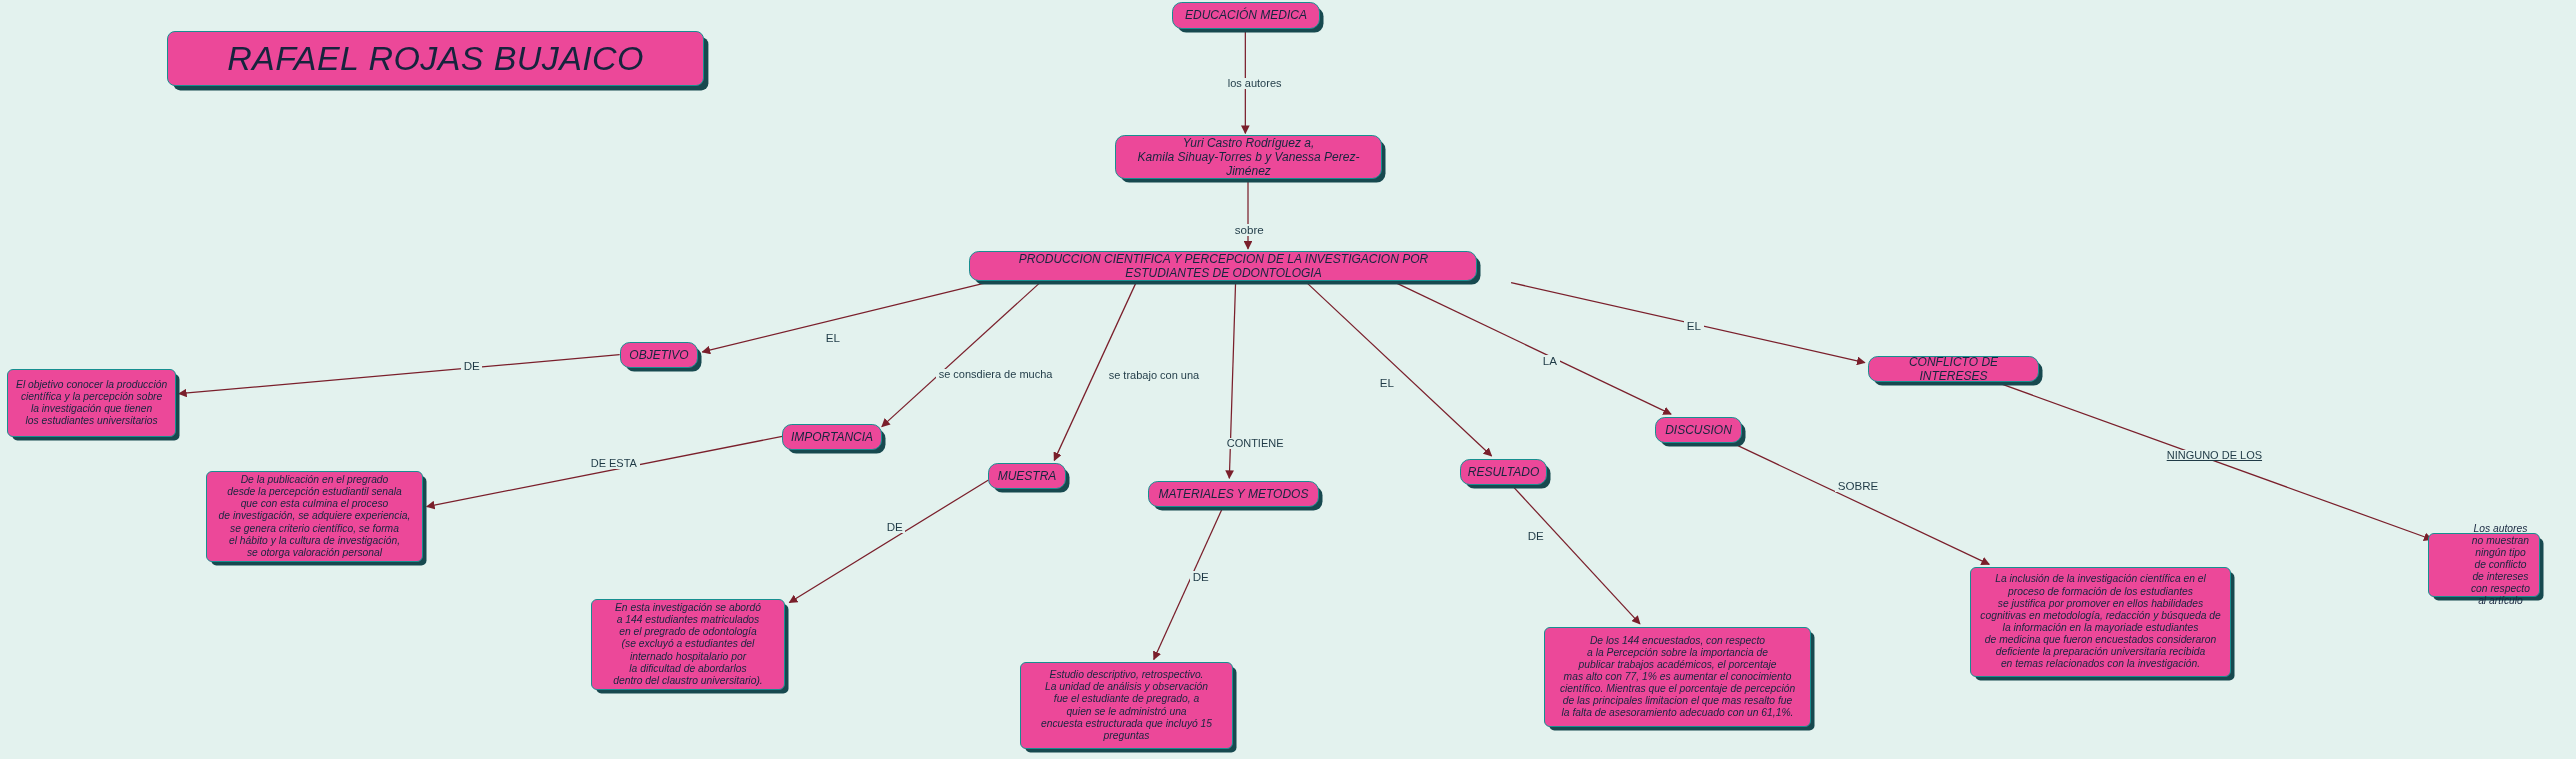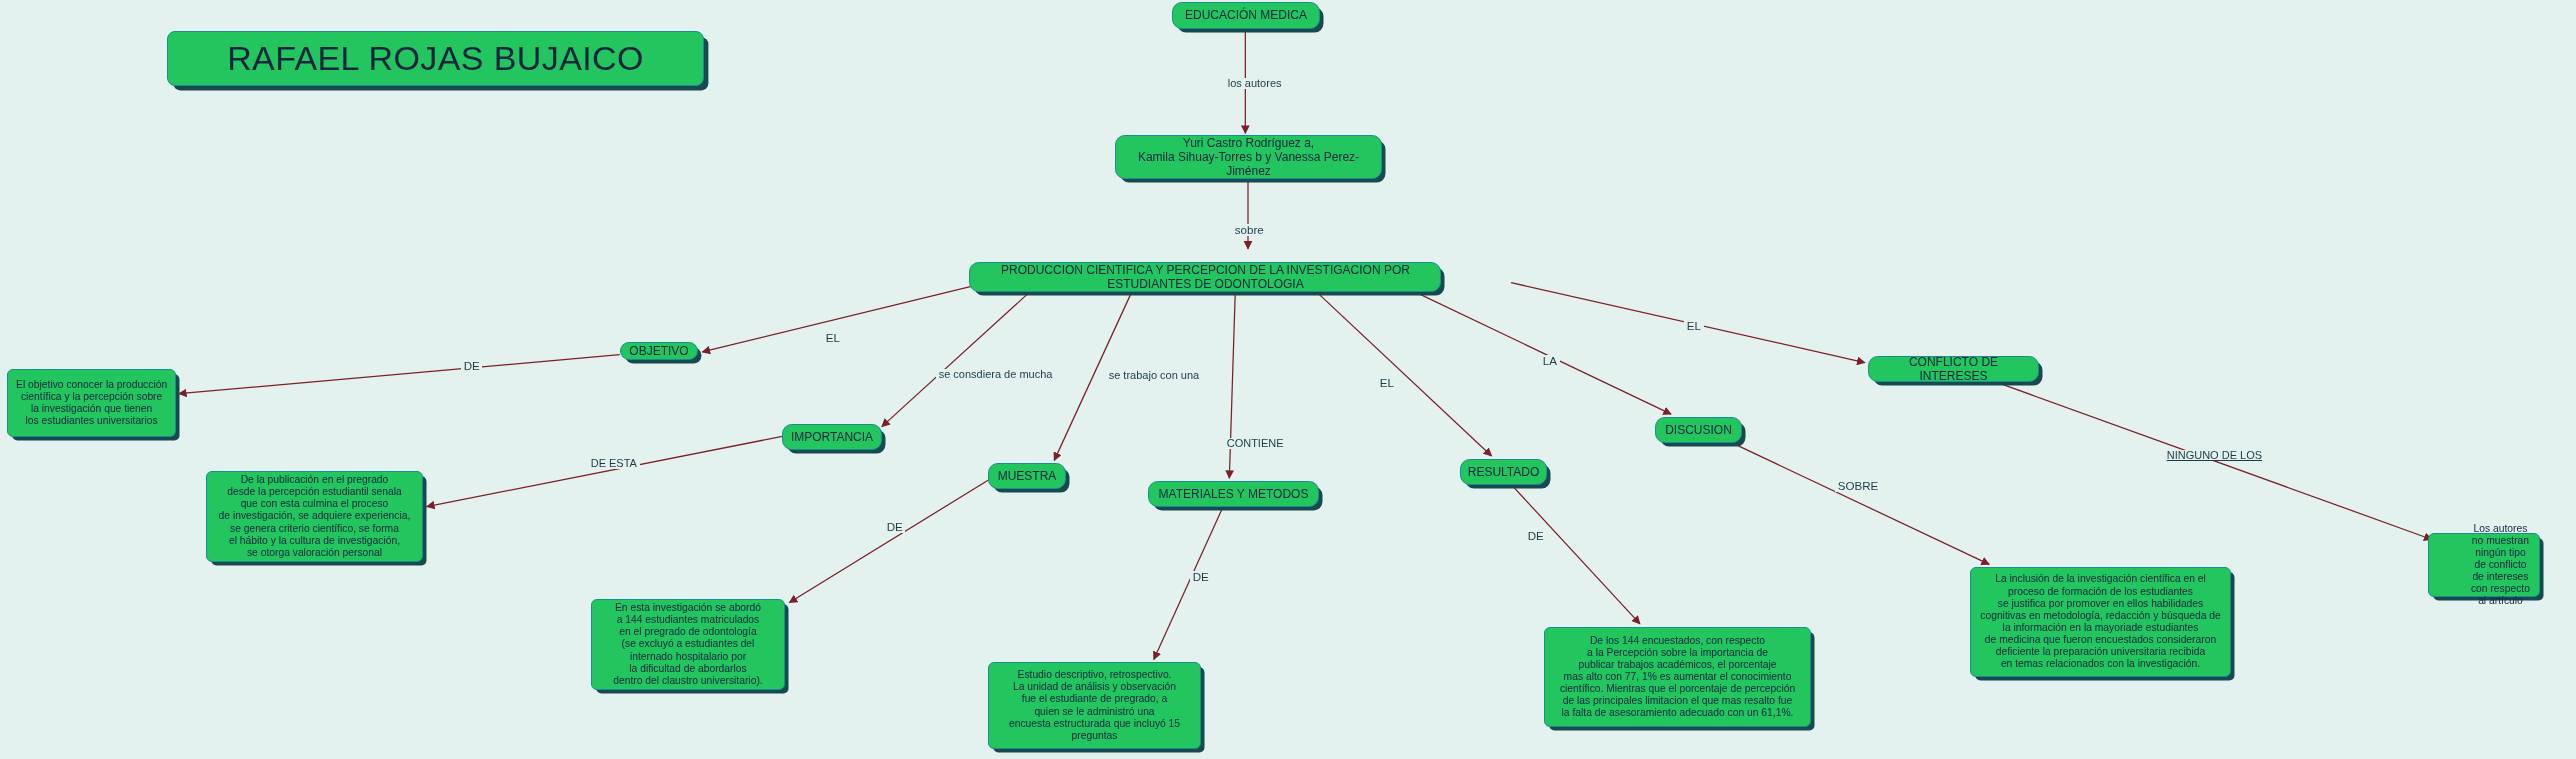--- a/index.html
+++ b/index.html
@@ -18,33 +18,34 @@
   #edge-layer {
     position: absolute;
     left: 0; top: 0;
     width: 2576px;
     height: 759px;
     pointer-events: none;
   }
   .node {
     position: absolute;
     box-sizing: border-box;
-    background: #22c55e;
+    background: #ec4899;
     border: 1.8px solid #178f90;
     border-radius: 9.8px;
     box-shadow: 4.4px 4.4px 0px -0.9px #17494f;
     color: #17263f;
     display: flex;
     align-items: center;
     justify-content: center;
     text-align: center;
     line-height: 1.18;
     padding: 2.7px 7.1px;
     white-space: pre-line;
     z-index: 5;
+    font-style: italic;
   }
   .node.title-node {
     border-radius: 8px;
     border-width: 1.8px;
     font-size: 34px;
     letter-spacing: 0.4px;
     color: #16243d;
     box-shadow: 5.3px 5.3px 0px -0.9px #17494f;
   }
   .node.term {
@@ -121,23 +122,23 @@
       <div class="edge-label small" style="left: 2164px; top: 450px; text-decoration: underline;">NINGUNO DE LOS</div>
     </div>
 
   <div class="node title-node" id="n-author-box" style="left: 167px; top: 31px; width: 537px; height: 55px;">RAFAEL ROJAS BUJAICO</div>
 
   <div class="node term" id="n-educacion" style="left: 1172px; top: 1.8px; width: 148px; height: 27px;">EDUCACIÓN MEDICA</div>
 
   <div class="node term" id="n-autores" style="left: 1115px; top: 135px; width: 267px; height: 44px;">Yuri Castro Rodríguez a,
 Kamila Sihuay-Torres b y Vanessa Perez-Jiménez</div>
 
-  <div class="node root" id="n-produccion" style="left: 969px; top: 262px; width: 472px; height: 30px; padding-left: 8px;">PRODUCCION CIENTIFICA Y PERCEPCION DE LA INVESTIGACION POR ESTUDIANTES DE ODONTOLOGIA</div>
-
-  <div class="node term" id="n-objetivo" style="left: 620px; top: 342px; width: 78px; height: 18px;">OBJETIVO</div>
+  <div class="node root" id="n-produccion" style="left: 969px; top: 251px; width: 508px; height: 30px; padding-left: 8px;">PRODUCCION CIENTIFICA Y PERCEPCION DE LA INVESTIGACION POR ESTUDIANTES DE ODONTOLOGIA</div>
+
+  <div class="node term" id="n-objetivo" style="left: 620px; top: 342px; width: 78px; height: 26px;">OBJETIVO</div>
 
   <div class="node para" id="n-objetivo-det" style="left: 7.1px; top: 369px; width: 169px; height: 68px;">El objetivo conocer la producción
 científica y la percepción sobre
 la investigación que tienen
 los estudiantes universitarios</div>
 
   <div class="node term" id="n-importancia" style="left: 782px; top: 424px; width: 100px; height: 26px;">IMPORTANCIA</div>
 
   <div class="node para" id="n-importancia-det" style="left: 206px; top: 471px; width: 217px; height: 91px;">De la publicación en el pregrado
 desde la percepción estudiantil senala
@@ -152,21 +153,21 @@
   <div class="node para" id="n-muestra-det" style="left: 591px; top: 599px; width: 194px; height: 91px;">En esta investigación se abordó
 a 144 estudiantes matriculados
 en el pregrado de odontología
 (se excluyó a estudiantes del
 internado hospitalario por
 la dificultad de abordarlos
 dentro del claustro universitario).</div>
 
   <div class="node term" id="n-materiales" style="left: 1148px; top: 481px; width: 171px; height: 26px;">MATERIALES Y METODOS</div>
 
-  <div class="node para" id="n-materiales-det" style="left: 988px; top: 662px; width: 213px; height: 87px;">Estudio descriptivo, retrospectivo.
+  <div class="node para" id="n-materiales-det" style="left: 1020px; top: 662px; width: 213px; height: 87px;">Estudio descriptivo, retrospectivo.
 La unidad de análisis y observación
 fue el estudiante de pregrado, a
 quien se le administró una
 encuesta estructurada que incluyó 15
 preguntas</div>
 
   <div class="node term" id="n-resultado" style="left: 1460px; top: 459px; width: 87px; height: 26px;">RESULTADO</div>
 
   <div class="node para" id="n-resultado-det" style="left: 1544px; top: 627px; width: 267px; height: 100px;">De los 144 encuestados, con respecto
 a la Percepción sobre la importancia de

